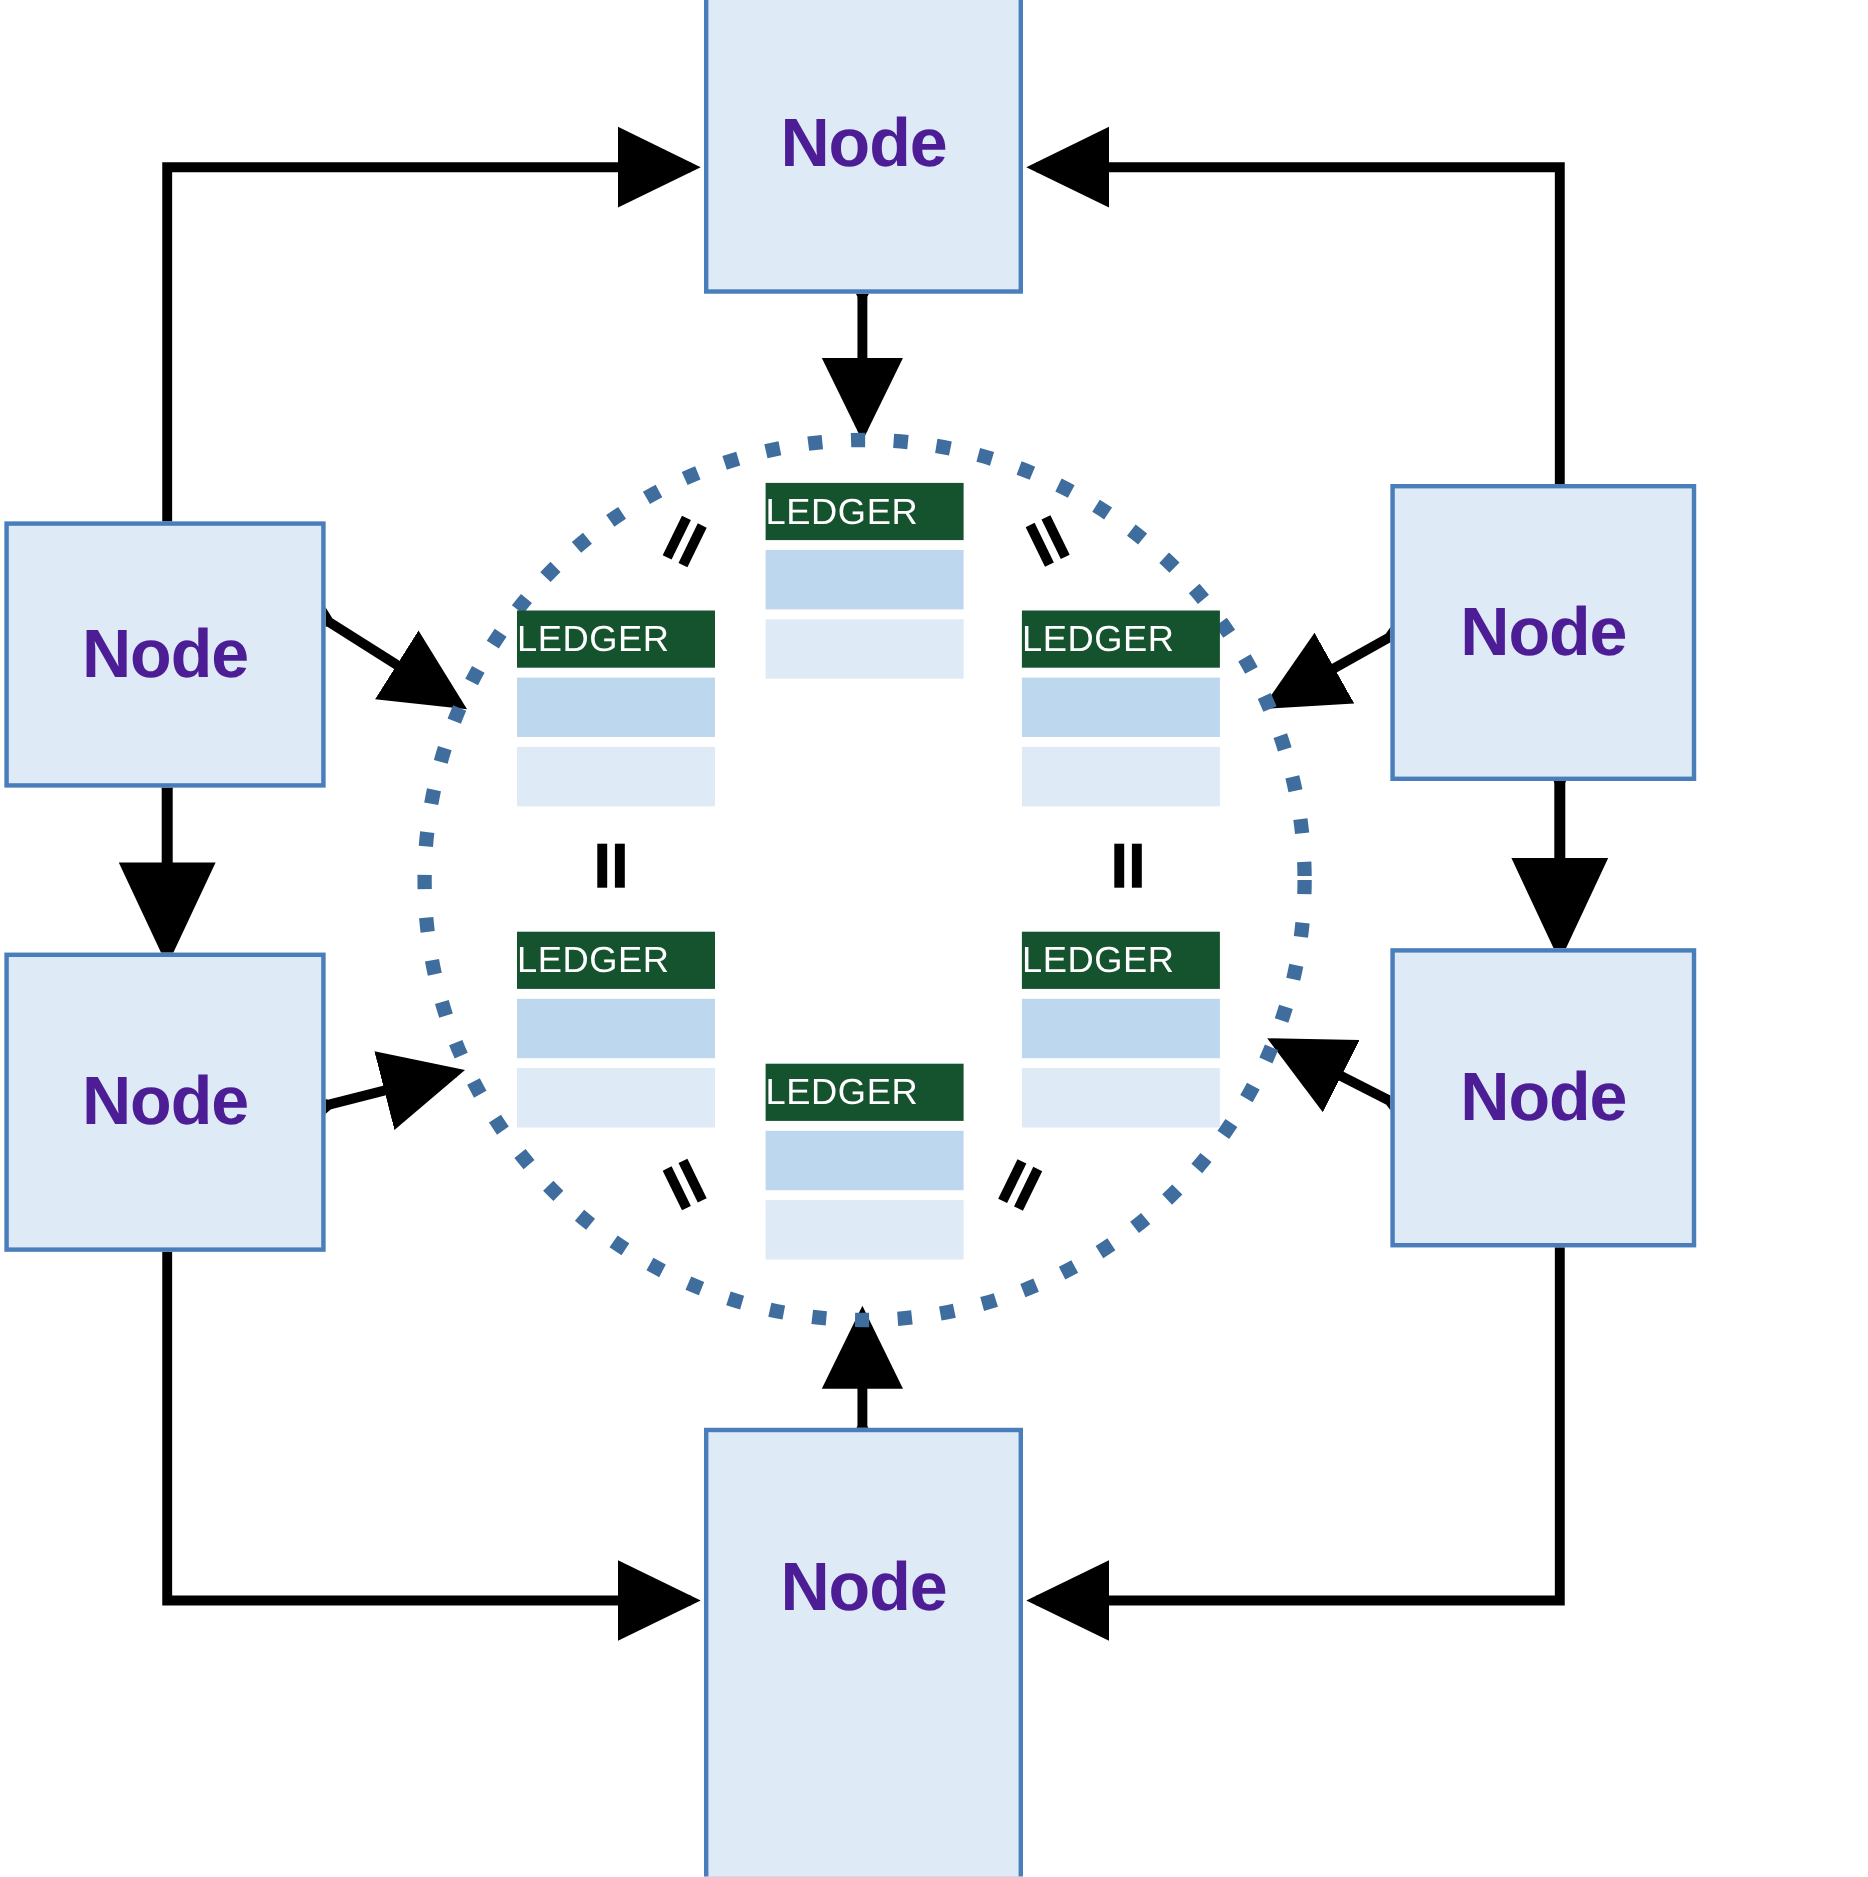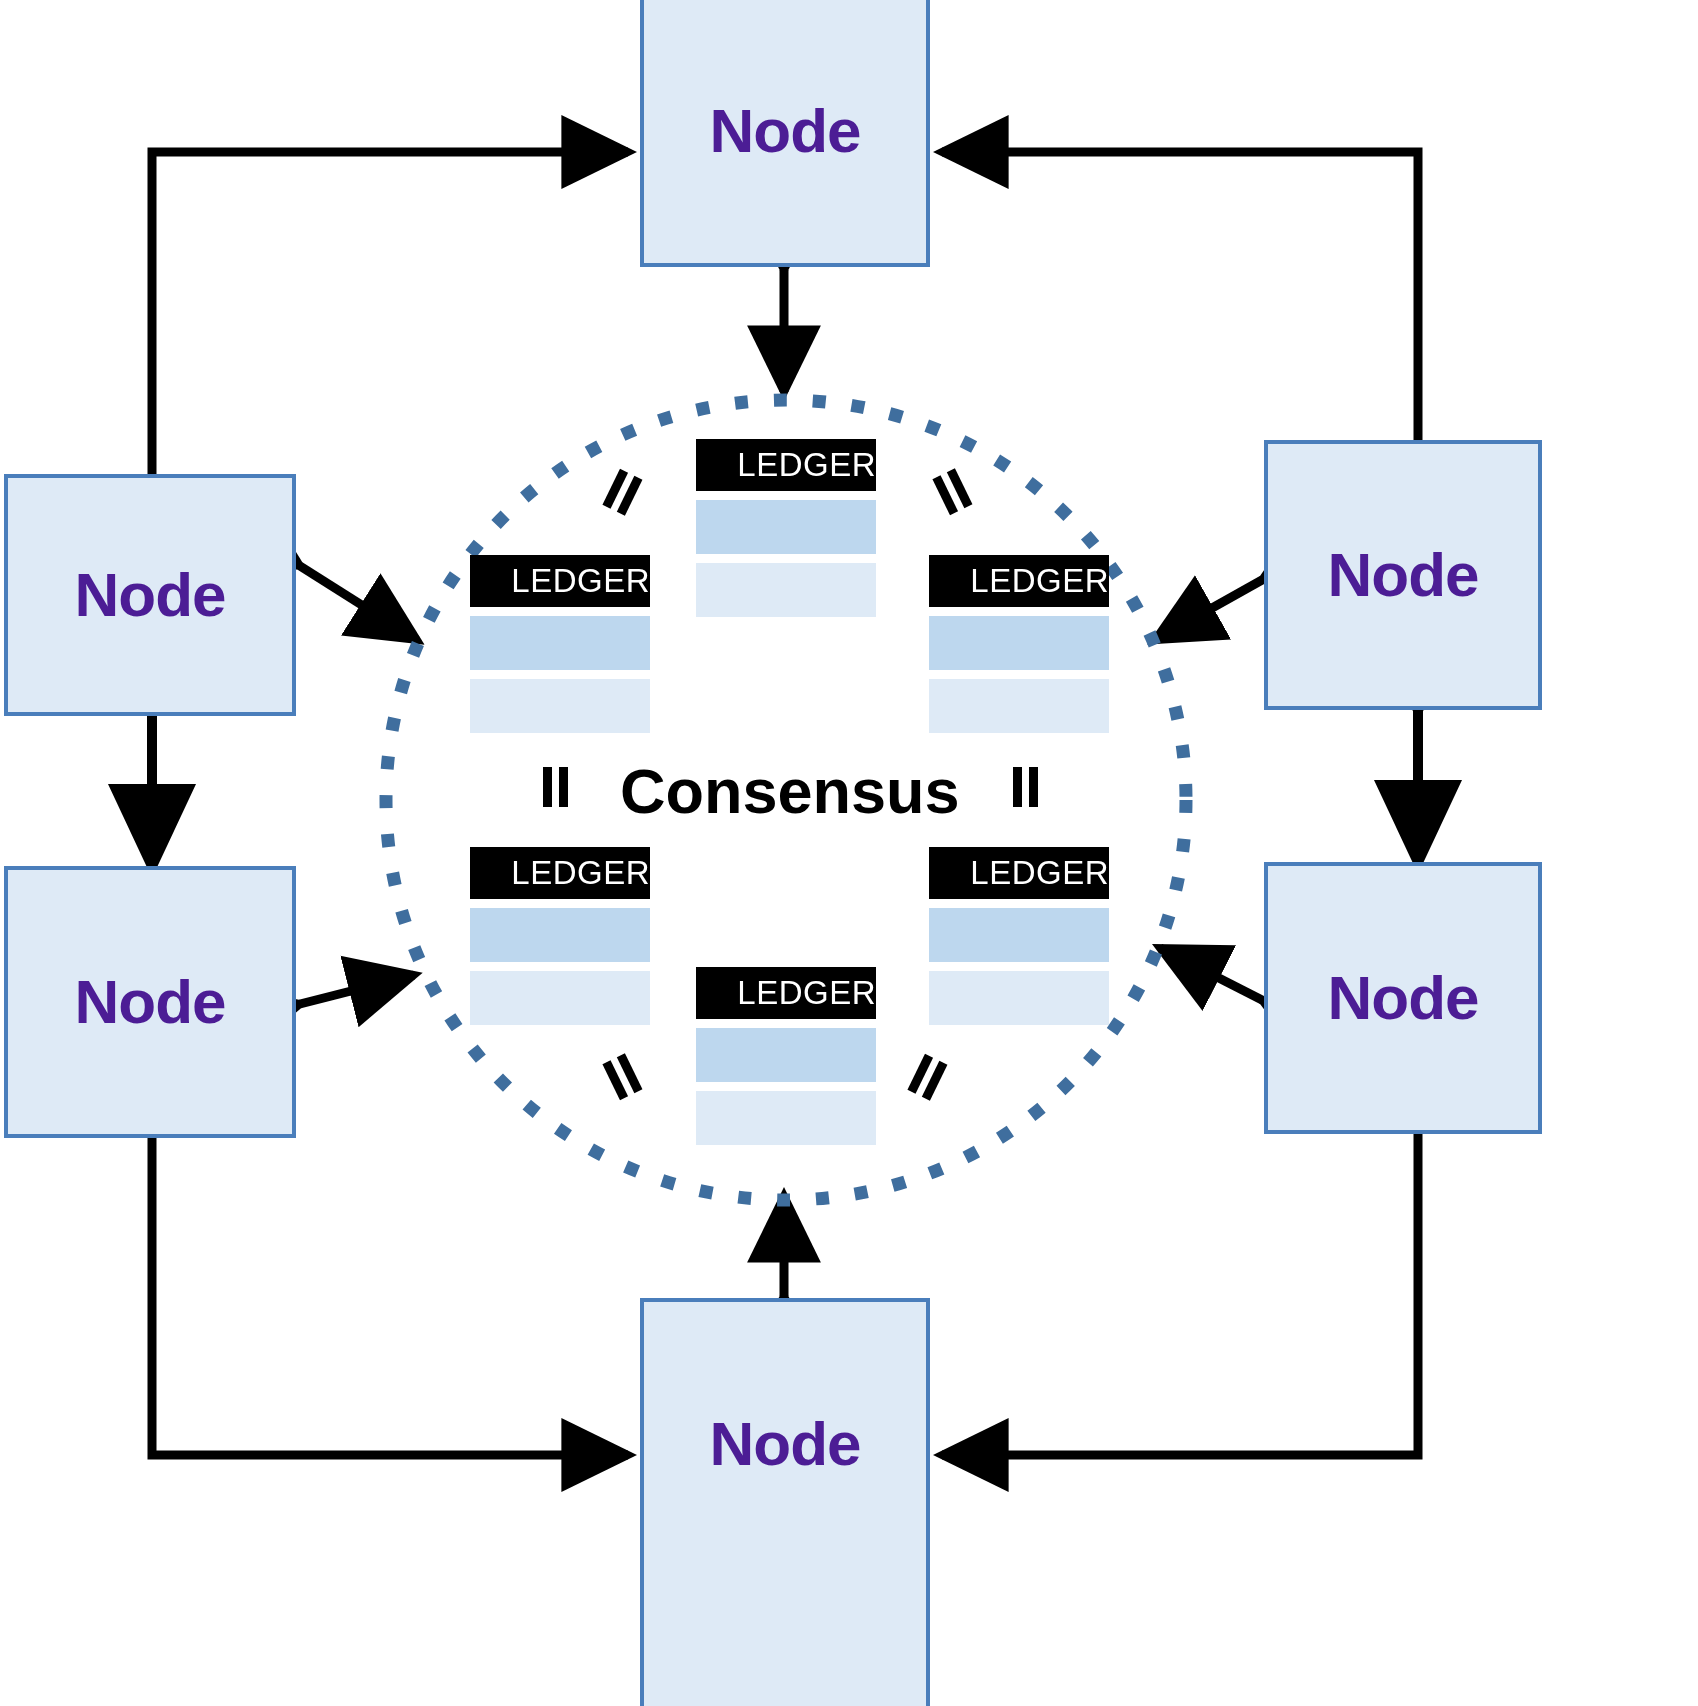--- a/index.html
+++ b/index.html
@@ -21,27 +21,27 @@
     font-size:62px;
     color:#4c1d95;
     letter-spacing:-1px;
     line-height:1;
     user-select:none;
   }
 
   
   .ledger{position:absolute;width:180px;}
   .ledger .hdr{
-    background:#000000;
+    background:#14532d;
     color:#FFFFFF;
     font-family:"Liberation Sans", sans-serif;
     font-size:33px;
     line-height:52px;
     height:52px;
-    text-align:right;
+    text-align:left;
     letter-spacing:0.5px;
     white-space:nowrap;
   }
   .ledger .row1{background:#BDD7EE;height:54px;margin-top:9px;}
   .ledger .row2{background:#DEEAF6;height:54px;margin-top:9px;}
 
   
   .consensus{
     position:absolute;
     font-family:"Liberation Sans", sans-serif;
@@ -191,21 +191,20 @@
     <div class="row1"></div>
     <div class="row2"></div>
   </div>
 
   <div class="ledger" style="left:696px;top:967px;">
     <div class="hdr">LEDGER</div>
     <div class="row1"></div>
     <div class="row2"></div>
   </div>
 
-  <div class="consensus" style="left:620px;top:760px;">Consensus</div>
 
   <div class="eqmark eq-diag" style="left:600px;top:470px;">
     <i class="a"></i>
       <i class="b"></i>
   </div>
   <div class="eqmark eq-diag-r" style="left:930px;top:470px;">
     <i class="a"></i>
       <i class="b"></i>
   </div>
 

